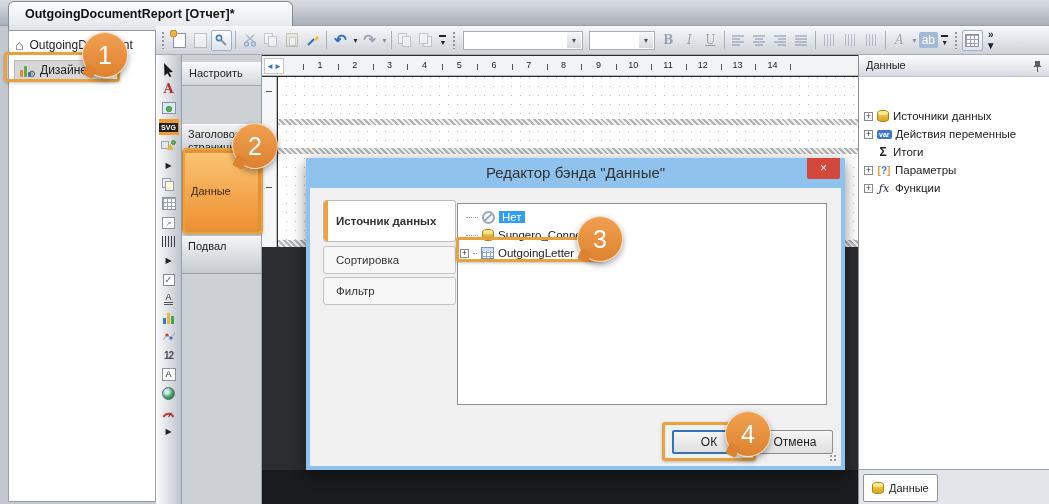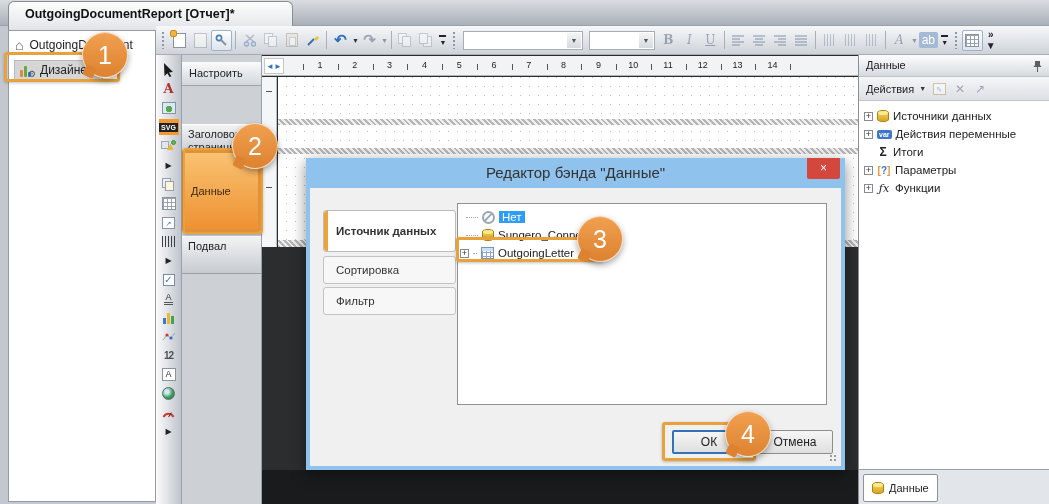--- a/index.html
+++ b/index.html
@@ -104,21 +104,21 @@
   .hatch { position:absolute; left:0; width:580px; height:6px; background:repeating-linear-gradient(45deg,#b5b5b5 0 2px,#efefef 2px 4px); }
   .black-strip { position:absolute; left:0; top:415px; width:596px; height:34px; background:#1a1b1c; }
 
   
   #dialog { left:306px; top:158px; width:539px; height:312px; background:#8fc2ec; box-shadow:0 4px 14px rgba(0,0,0,.45); }
   .dlg-title { position:absolute; left:0; top:0; width:100%; height:30px; text-align:center; font-size:15px; color:#333; line-height:30px; }
   .dlg-close { position:absolute; right:5px; top:0; width:33px; height:21px; background:#d3473d; color:#fff; font-size:12px; text-align:center;
                line-height:20px; border-radius:0 0 2px 2px; }
   .dlg-body { position:absolute; left:4px; top:30px; width:531px; height:278px; background:#f0f0f0; }
   .dlg-tab { position:absolute; left:13px; width:133px; border:1px solid #c3c3c3; border-radius:3px; background:#f7f7f7; font-size:11.5px; color:#333;
-             display:flex; align-items:center; padding-left:12px;margin-top:10px; }
+             display:flex; align-items:center; padding-left:12px; }
   .dlg-tab.sel { background:#fff; font-weight:bold; border-color:#bbb; }
   .dlg-tab.sel::before { content:""; position:absolute; left:0; top:0; bottom:0; width:4px; background:#f0a23a; border-radius:3px 0 0 3px; }
   .dlg-tree { position:absolute; left:147px; top:15px; width:370px; height:202px; background:#fff; border:1px solid #919191; font-size:11.5px; color:#222; padding-top:4px; }
   .trow { display:flex; align-items:center; height:18px; padding-left:8px; gap:4px; }
   .guide { width:12px; border-top:1px dotted #aaa; }
   .noentry { width:13px; height:13px; border-radius:50%; border:2px solid #9aa7b5; position:relative; flex:0 0 auto; }
   .noentry::before { content:""; position:absolute; left:-1px; top:3.5px; width:11px; height:2px; background:#9aa7b5; transform:rotate(-45deg); }
   .icon-db { width:12px; height:12px; background:linear-gradient(#f7d75e,#d8a51f); border:1px solid #a8841a; border-radius:5px/3px; position:relative; flex:0 0 auto;}
   .icon-db::before { content:""; position:absolute; left:0; top:0; width:10px; height:4px; border-radius:50%; background:#fbe98f; }
   .table-ico { width:13px; height:12px; border:1px solid #7a93b8; background:#fff;
@@ -422,29 +422,20 @@
 </div>
 
 <div class="abs" id="right-panel">
   <div class="rp-header">
     <span>Данные</span>
     <svg class="pin" style="position:absolute; right:7px; top:5px;" viewBox="0 0 9 13">
         <path d="M2 1h5v4l1.5 2h-8L2 5z" fill="#5a6066"></path>
         <rect x="4" y="7" width="1" height="5" fill="#5a6066"></rect>
       </svg>
   </div>
-  <div class="rp-actions">
-    <span>Действия</span>
-    <span class="dd">▼</span>
-    <span class="tbtn disabled" style="width:18px;height:18px;">
-        <span class="pager-ico" style="border-color:#b09050;">✎</span>
-      </span>
-    <span class="tbtn disabled" style="width:16px;height:18px;">✕</span>
-    <span class="tbtn disabled" style="width:16px;height:18px;">↗</span>
-  </div>
   <div class="rp-tree">
     <div class="rp-row">
       <span class="expander">+</span>
       <span class="icon-db"></span>
       <span>Источники данных</span>
     </div>
     <div class="rp-row">
       <span class="expander">+</span>
       <span class="var-chip">var</span>
       <span>Действия переменные</span>

